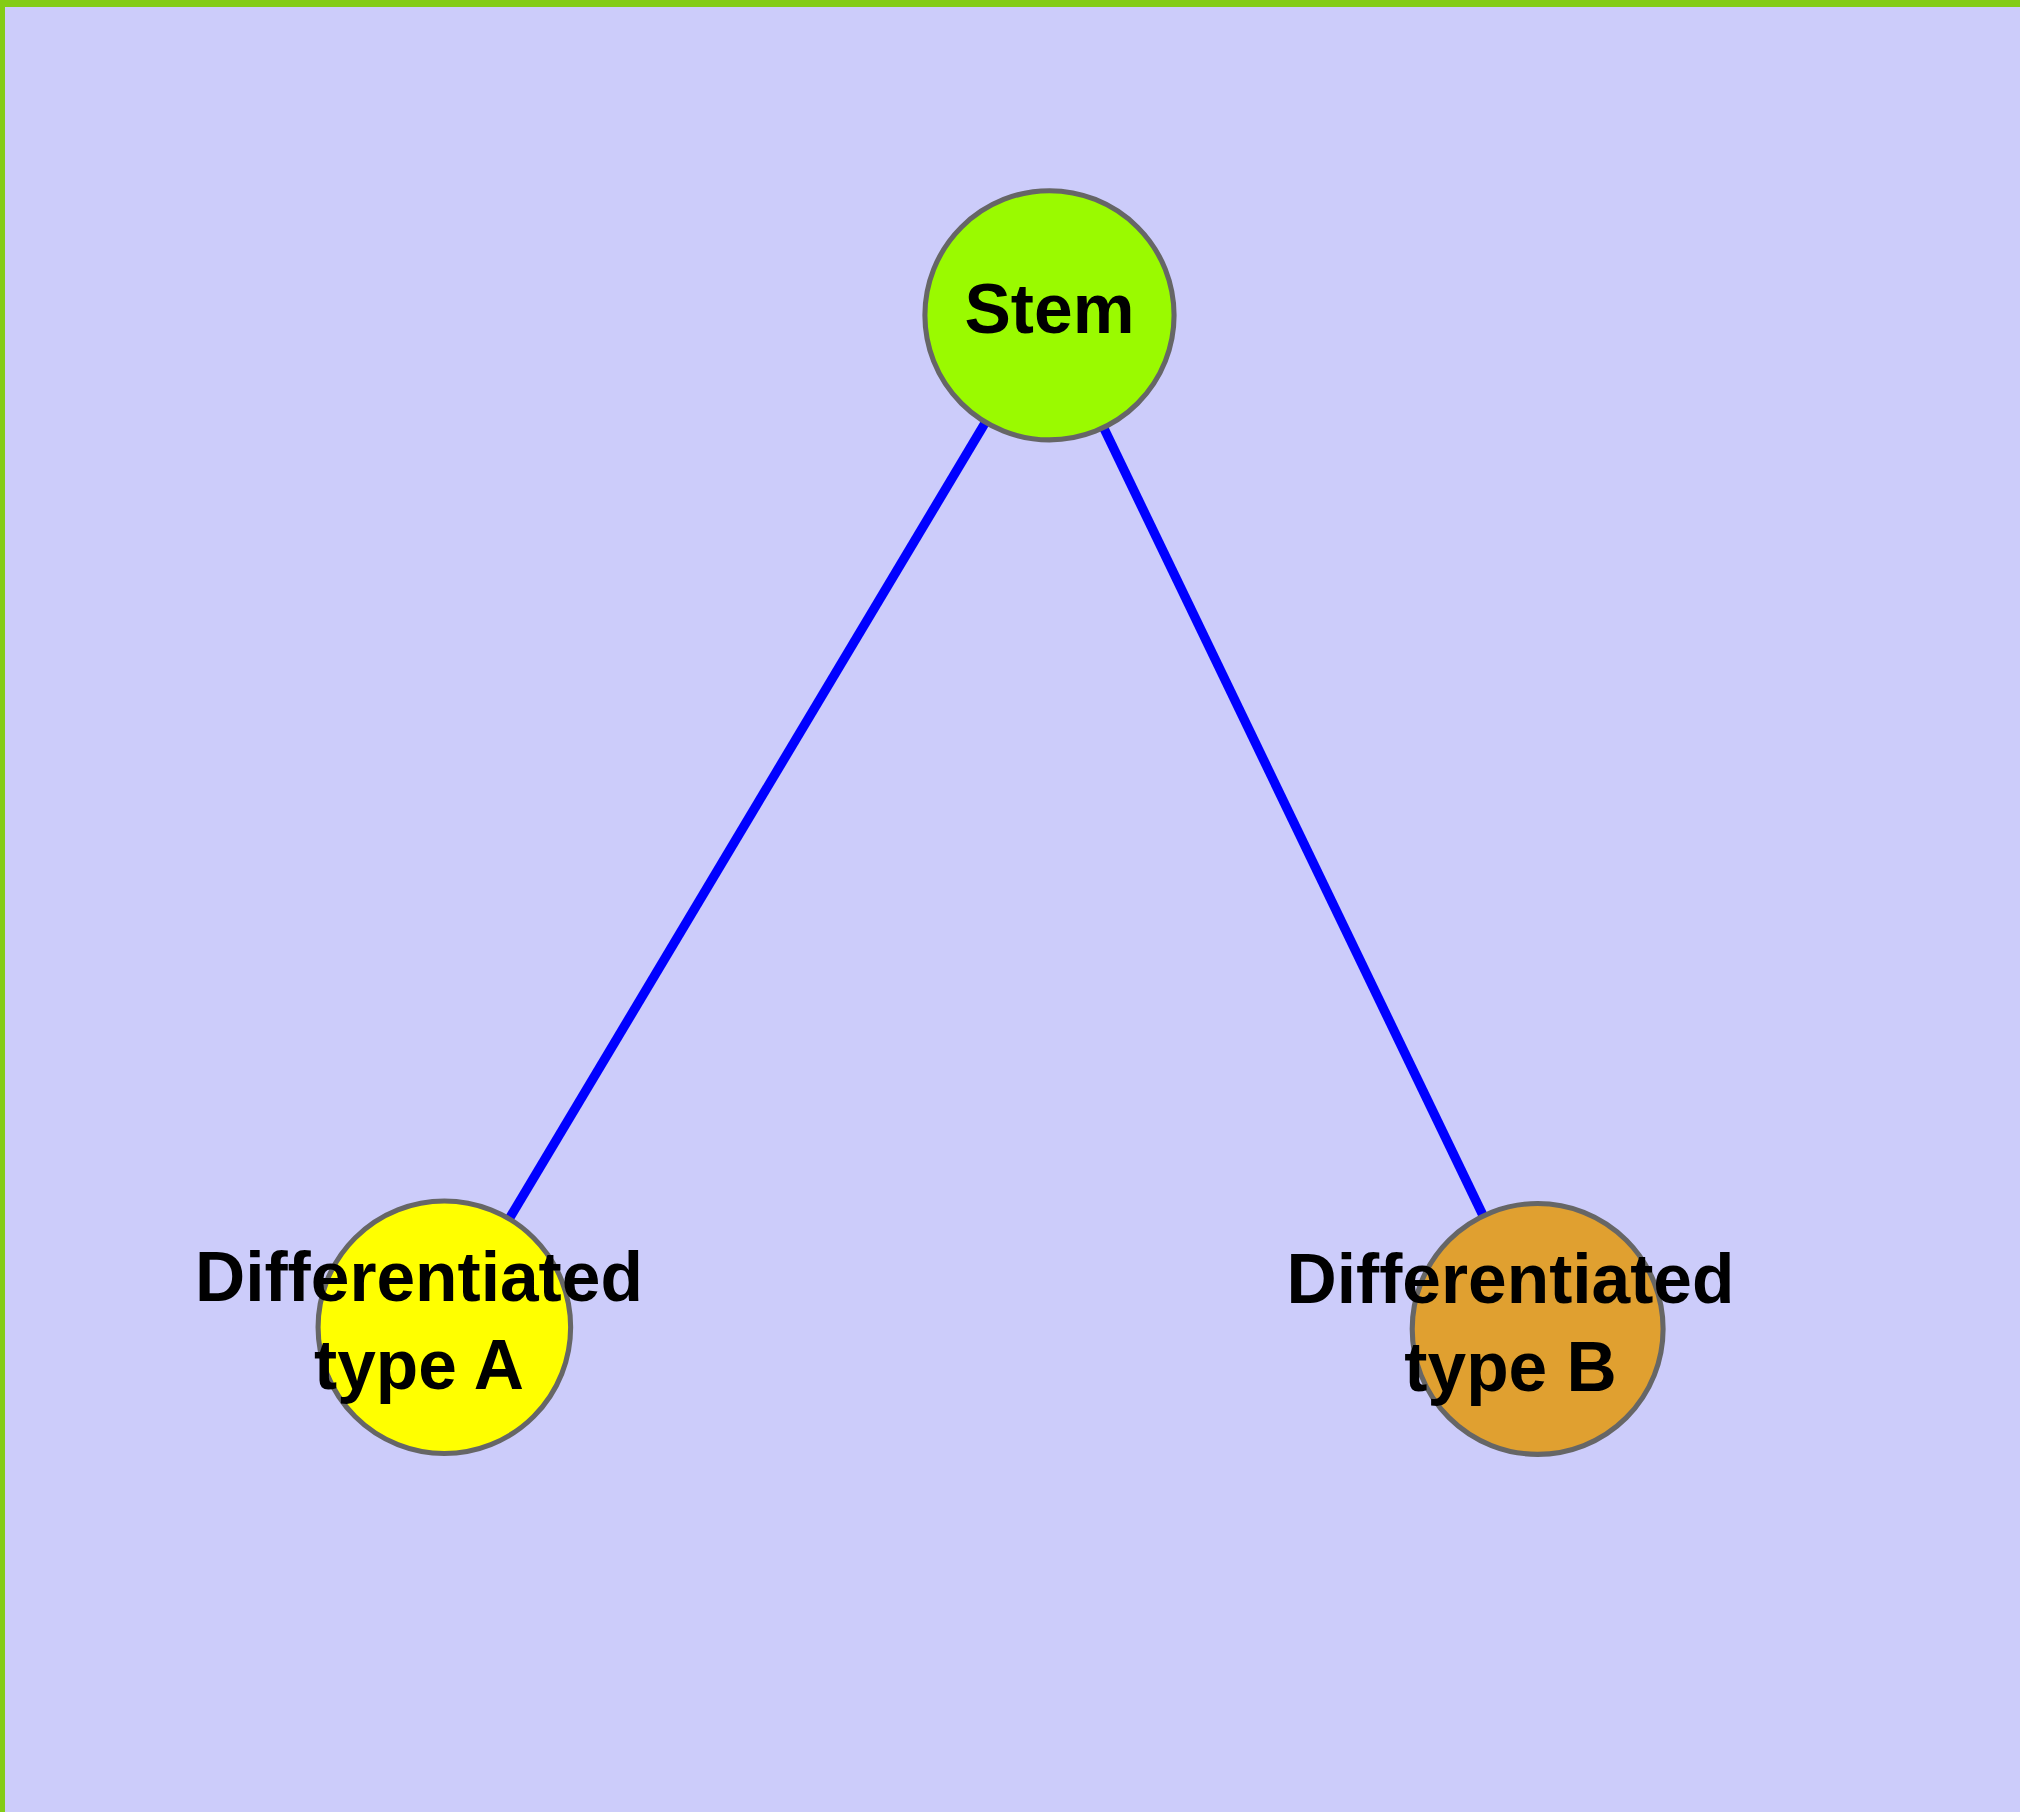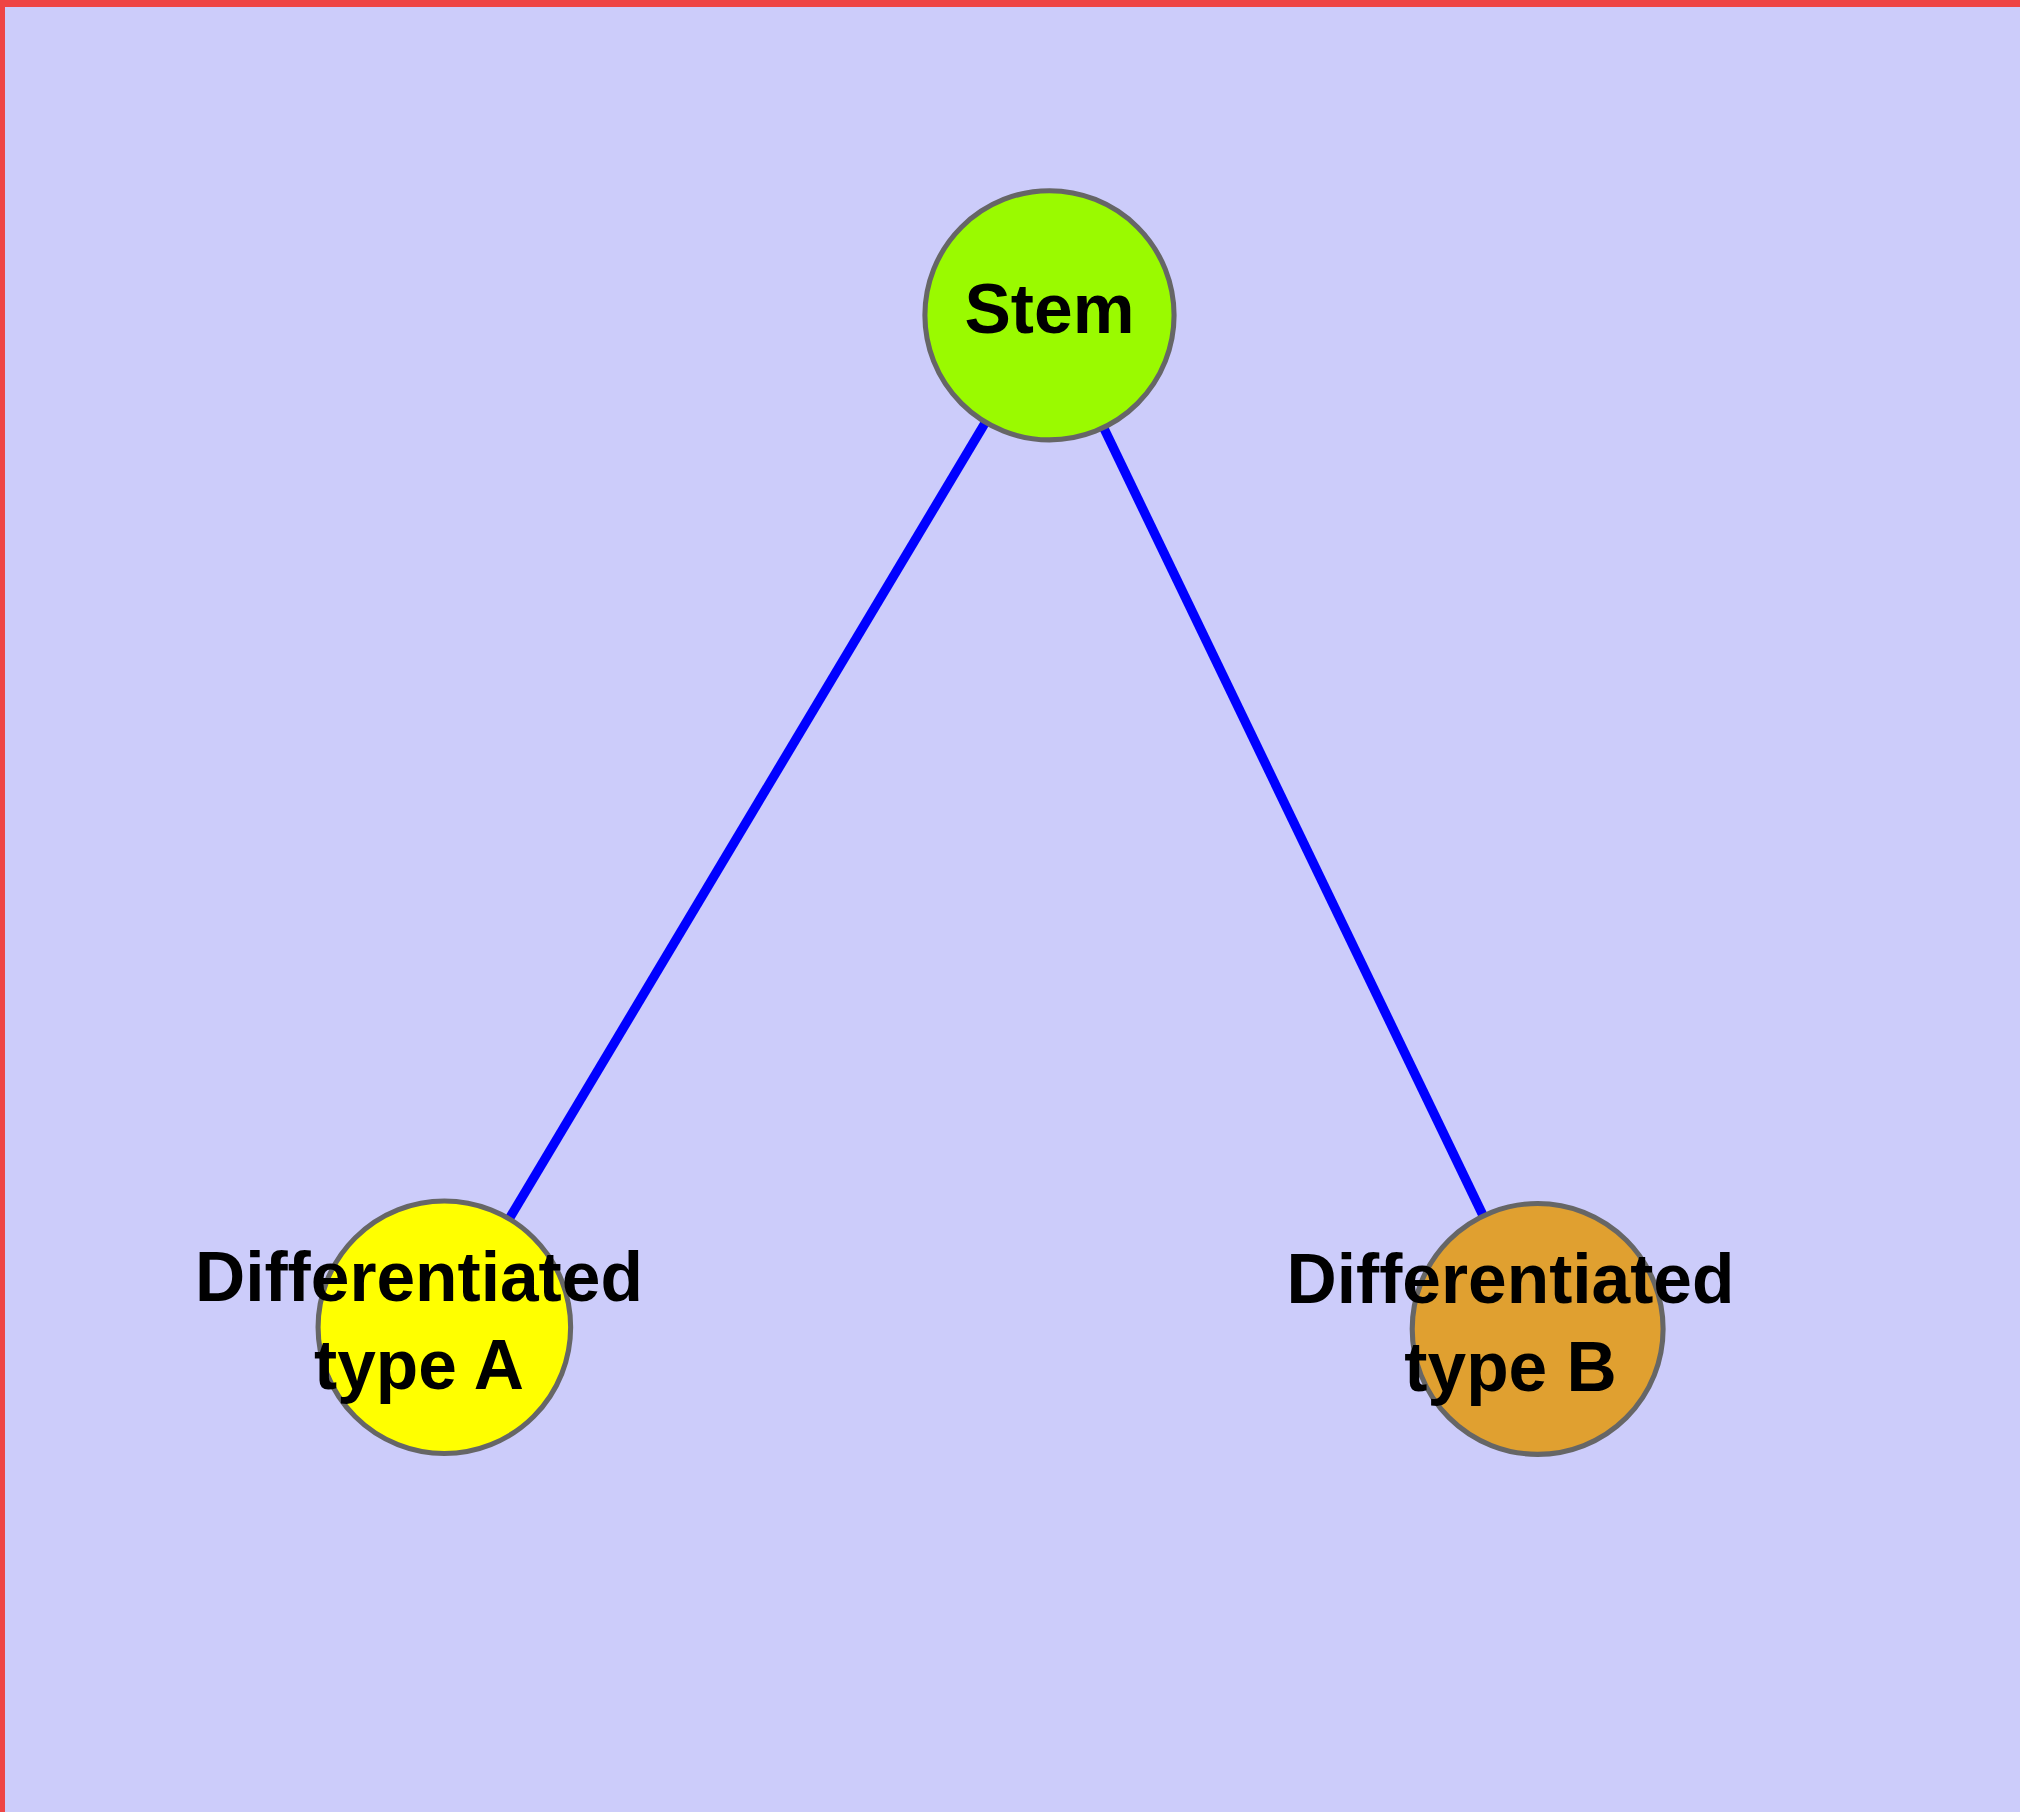--- a/index.html
+++ b/index.html
@@ -10,21 +10,21 @@
   body {
     width: 2021px;
     height: 1812px;
     overflow: hidden;
     font-family: "Liberation Sans", sans-serif;
   }
   #canvas {
     position: relative;
     width: 2021px;
     height: 1812px;
-    background: #ef4444;
+    background: #84cc16;
   }
   #plot-background {
     position: absolute;
     left: 5.1px;
     top: 6.8px;
     width: 2015px;
     height: 1805px;
     background: #ccccfa;
   }
   svg#graph {

